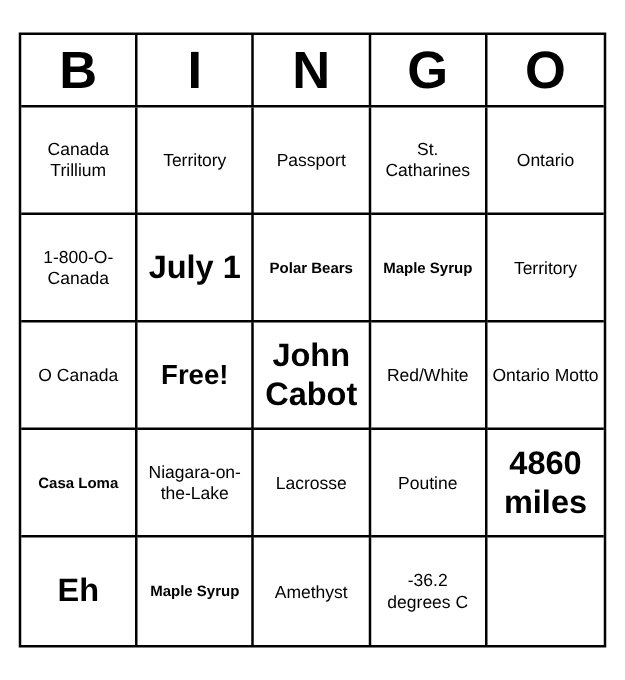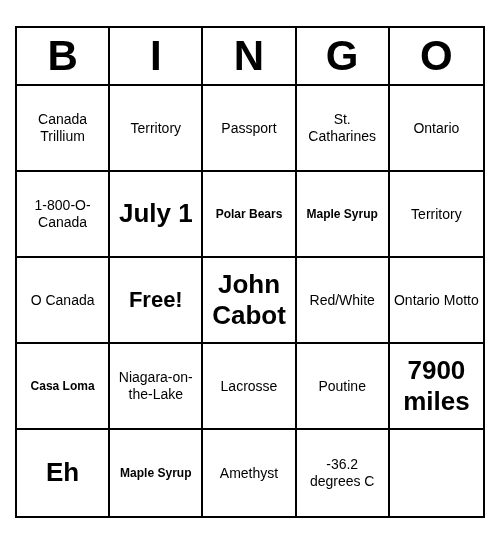--- a/index.html
+++ b/index.html
@@ -110,19 +110,19 @@
       <div class="bingo-cell">Territory</div>
       <div class="bingo-cell">O Canada</div>
       <div class="bingo-cell free-space">Free!</div>
       <div class="bingo-cell large-text">John Cabot</div>
       <div class="bingo-cell">Red/White</div>
       <div class="bingo-cell">Ontario Motto</div>
       <div class="bingo-cell medium-text">Casa Loma</div>
       <div class="bingo-cell small-text">Niagara-on-the-Lake</div>
       <div class="bingo-cell">Lacrosse</div>
       <div class="bingo-cell">Poutine</div>
-      <div class="bingo-cell large-text">7900 miles</div>
+      <div class="bingo-cell large-text">4860 miles</div>
       <div class="bingo-cell large-text">Eh</div>
       <div class="bingo-cell medium-text">Maple Syrup</div>
       <div class="bingo-cell">Amethyst</div>
       <div class="bingo-cell">-36.2 degrees C</div>
     </div>
 </div>
 
 </body></html>

